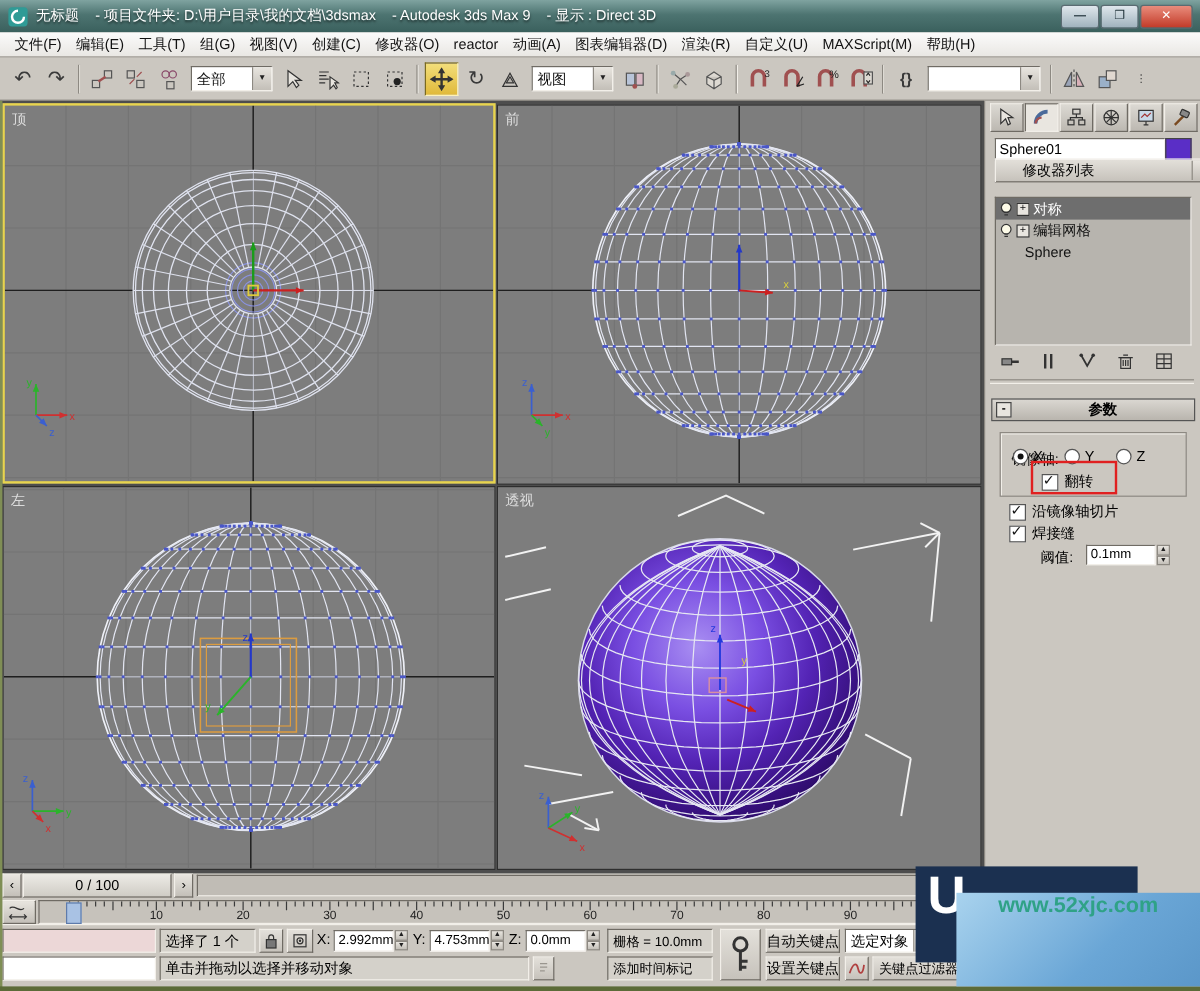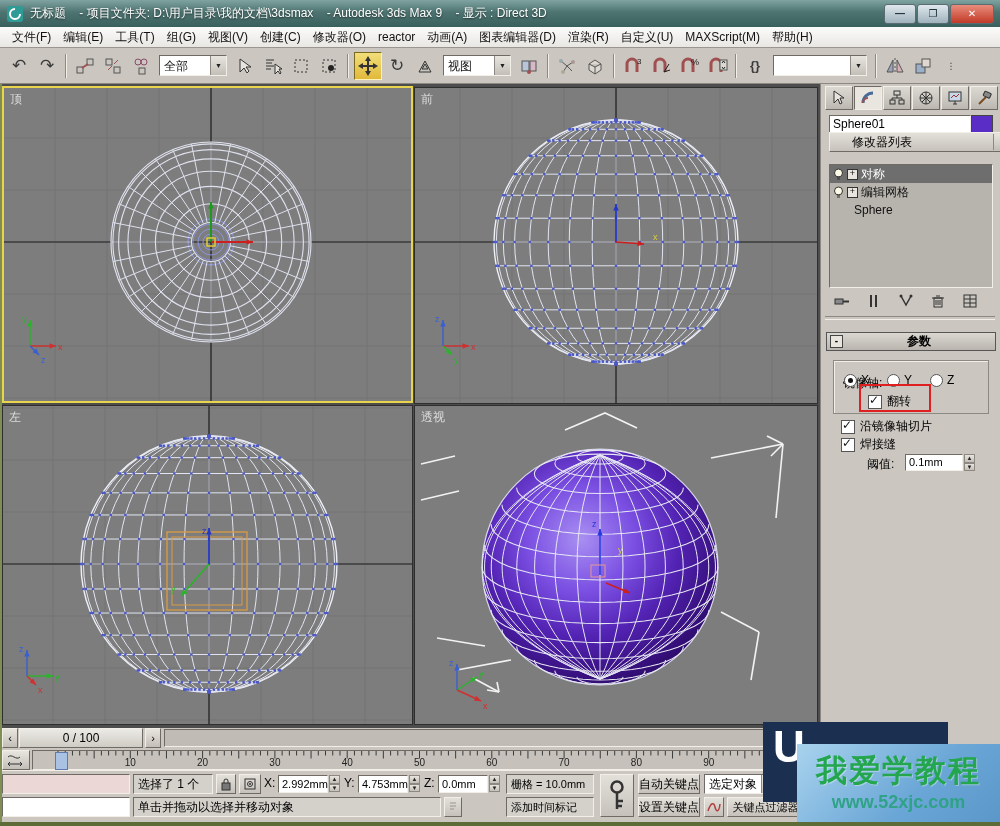--- a/index.html
+++ b/index.html
@@ -1493,16 +1493,15 @@
         </svg>
       </div>
     <div class="sb raise" style="left:727px;top:26px;width:86px;height:20px;justify-content:center;font-size:11px;">关键点过滤器...</div>
   </div>
 
   <div class="edge-left"></div>
   <div class="edge-bottom"></div>
 
   <div class="wm-navy">U</div>
   <div class="wm-blue">
-    <div class="wm-line1">我爱学教程</div>
     <div class="wm-line2">www.52xjc.com</div>
   </div>
 </div>
 
 </body></html>

